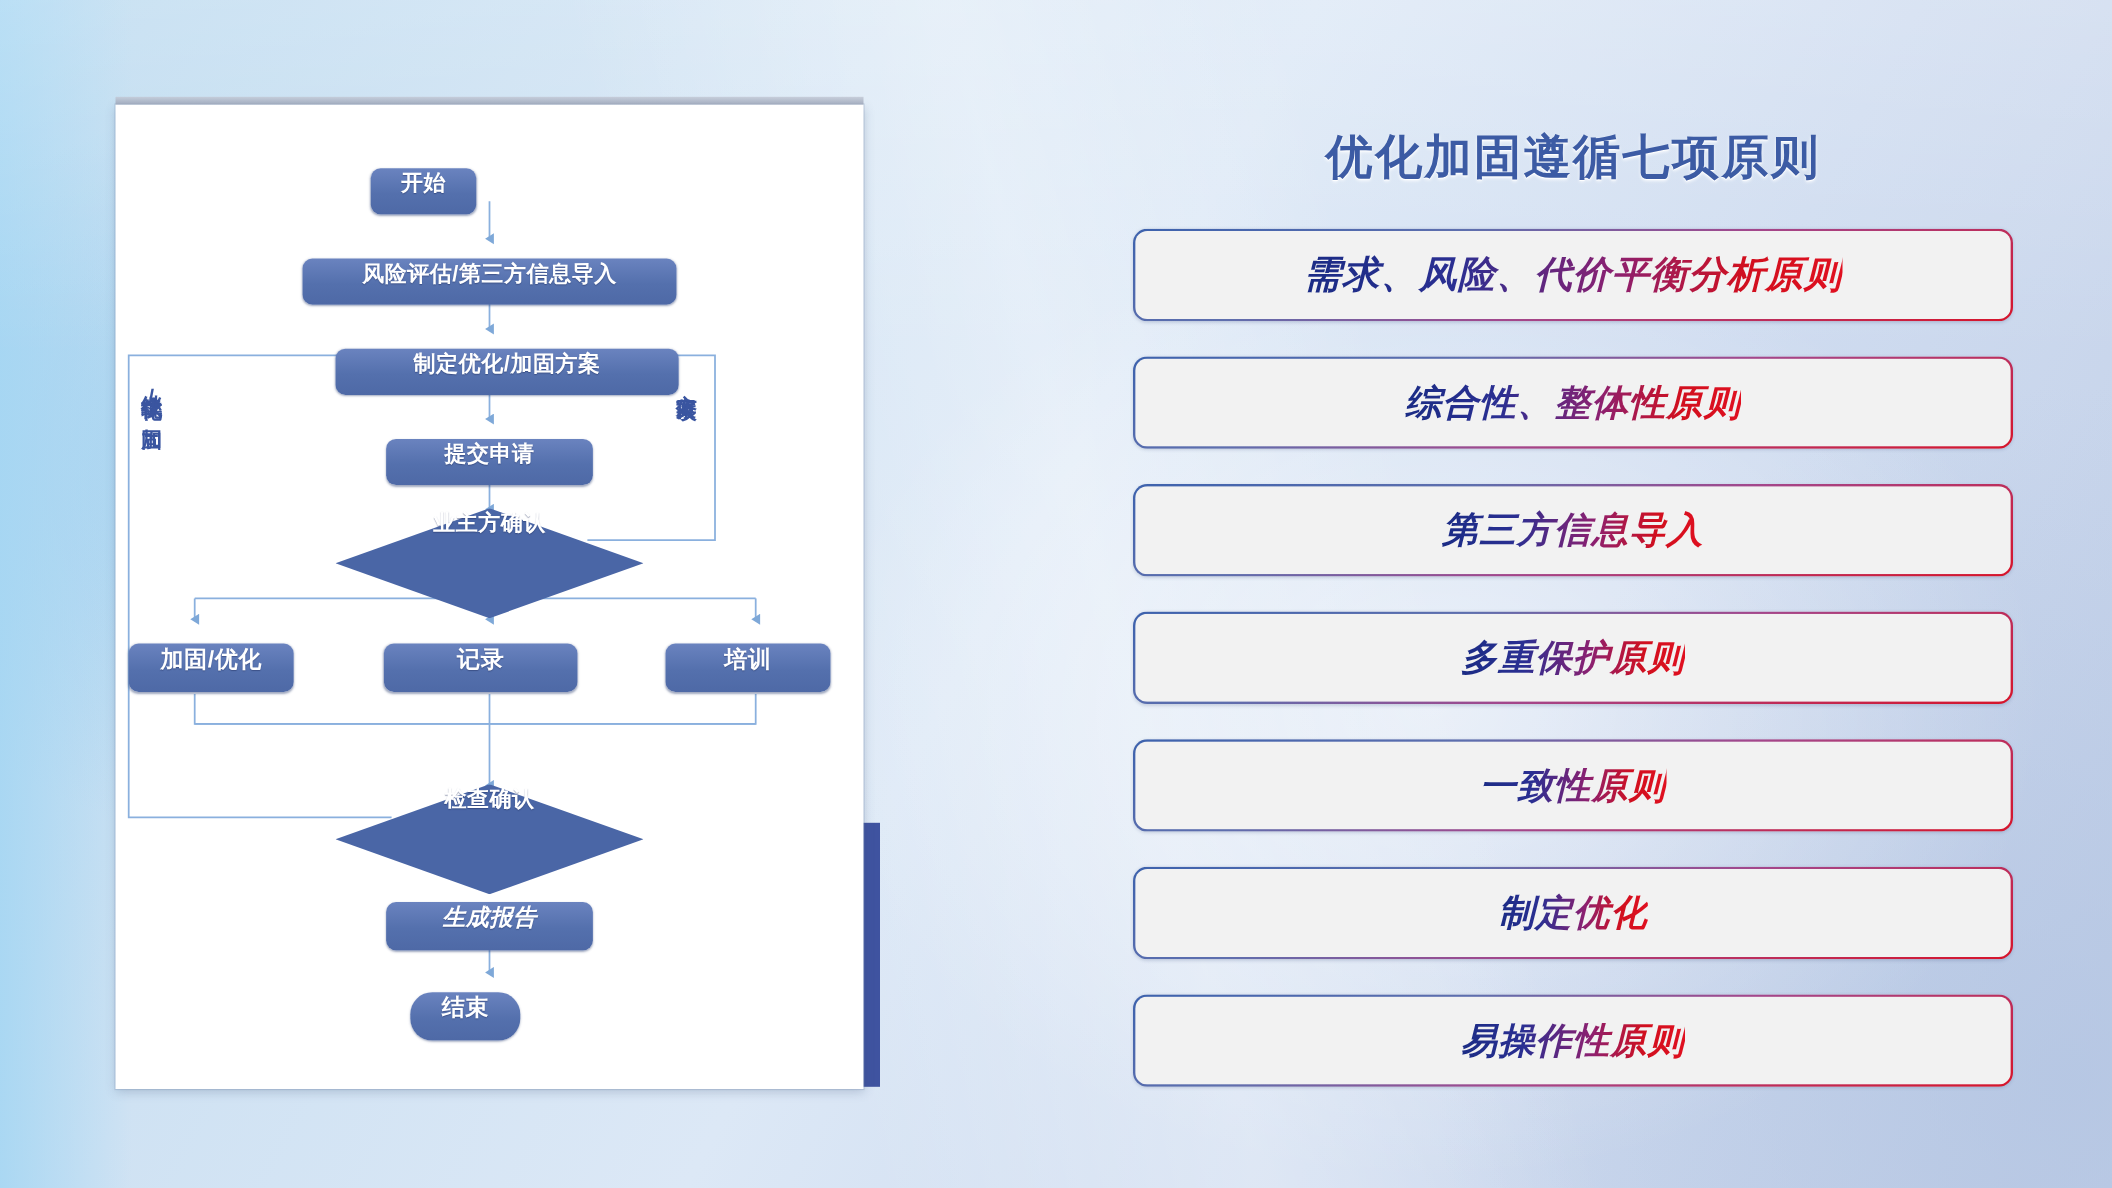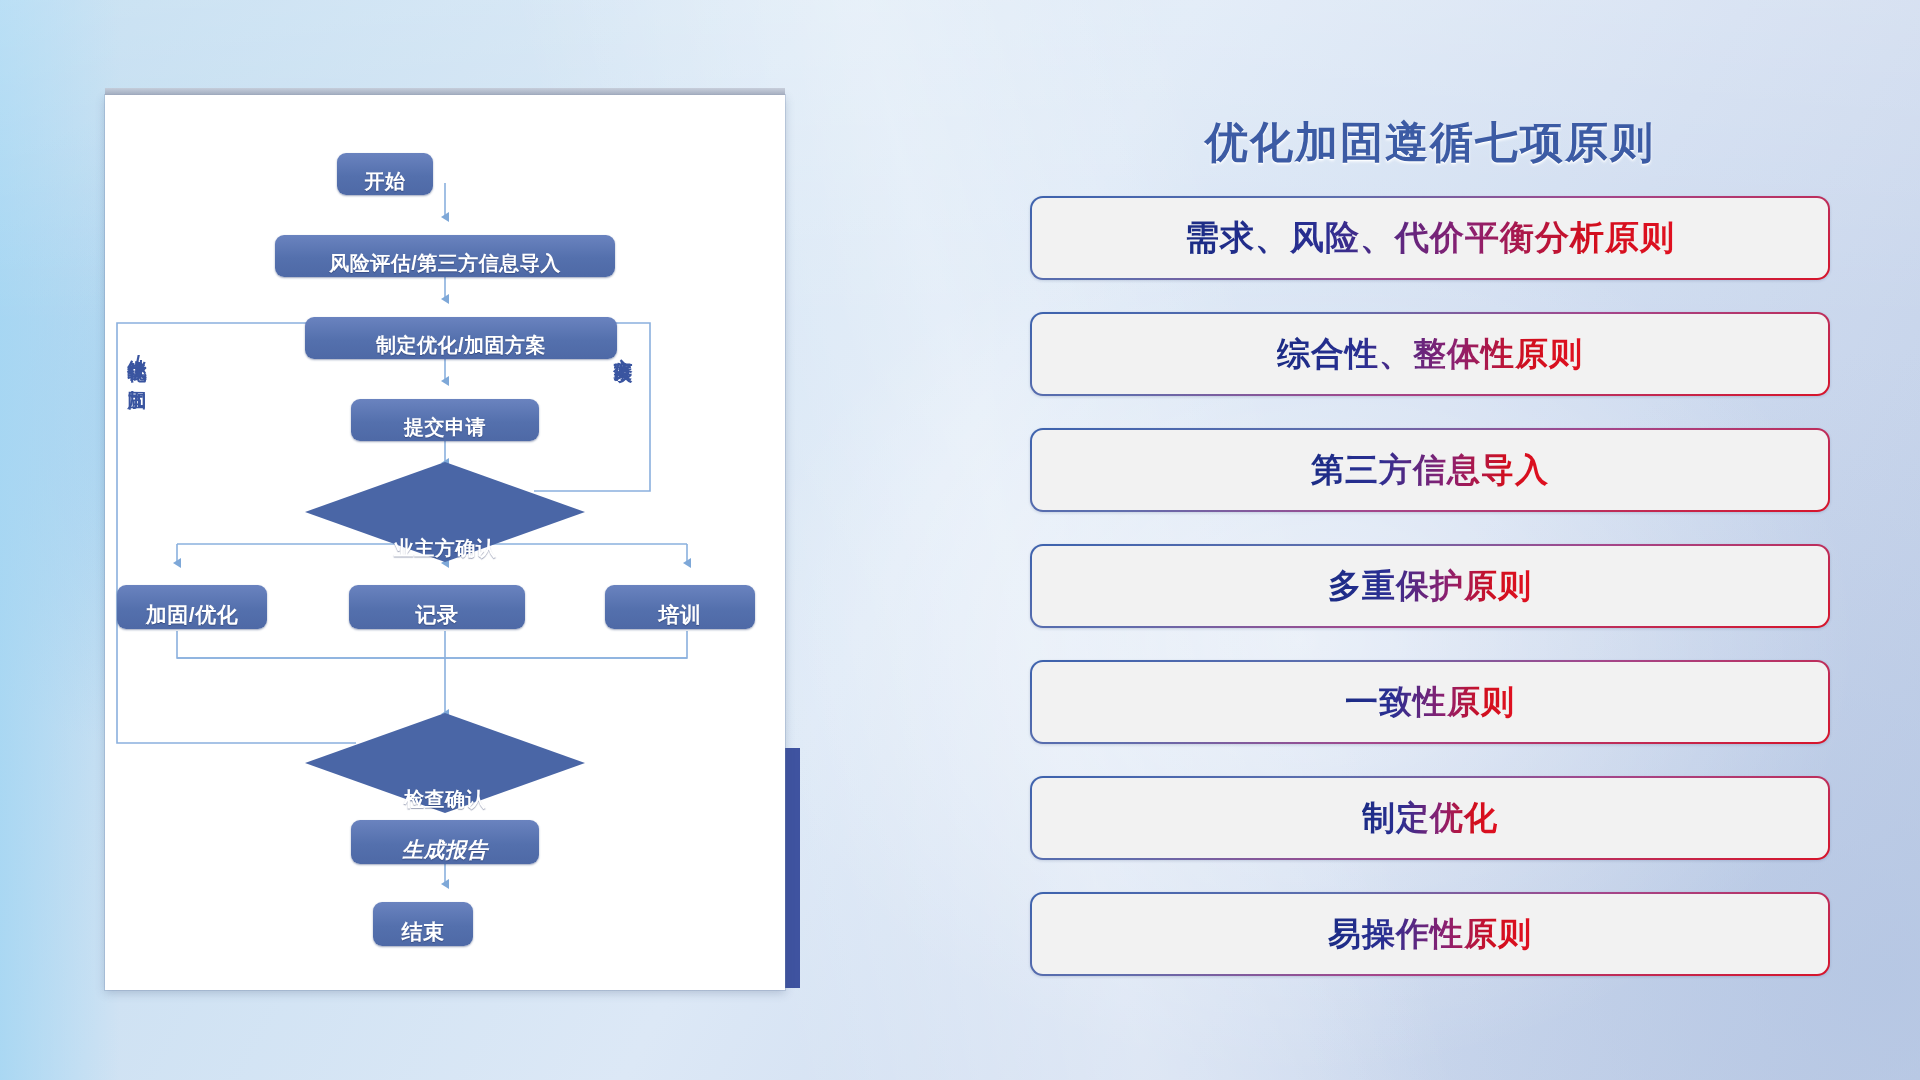--- a/index.html
+++ b/index.html
@@ -44,21 +44,21 @@
   }
   #flow-card::before{
     content:"";position:absolute;left:0;top:-7px;width:680px;height:7px;
     background:linear-gradient(180deg,#c3c9d6,#9aa3b6);
     opacity:.85;
   }
   #flow-svg{position:absolute;left:0;top:0;}
 
   .fnode{
     position:absolute;
-    display:flex;align-items:flex-end;justify-content:center;
+    display:flex;align-items:flex-start;justify-content:center;
     color:#ffffff;
     font-weight:bold;
     letter-spacing:.5px;
     white-space:nowrap;
     text-shadow:0 1px 1px rgba(30,45,90,.45);
   }
   .fbox{
     background:linear-gradient(180deg,#6a83bf 0%,#5470ad 55%,#4e69a6 100%);
     border-radius:9px;
     box-shadow:0 1px 2px rgba(40,60,110,.45);
@@ -90,21 +90,21 @@
     position:absolute;left:1030px;top:100px;width:800px;height:900px;
   }
   #prin-title{
     height:86px;
     display:flex;align-items:center;justify-content:center;
     font-size:43px;font-weight:bold;
     color:#3c5ba4;
     letter-spacing:2px;
     text-shadow:0 2px 3px rgba(255,255,255,.85), 0 1px 0 rgba(255,255,255,.9);
   }
-  #prin-list{margin-top:10px;}
+  #prin-list{margin-top:22px;font-style:italic;}
   .pitem{
     position:relative;
     height:80px;margin-bottom:32px;
     border-radius:13px;
     background:#f2f2f2;
     padding:2px;
     background-image:linear-gradient(#f2f2f2,#f2f2f2), linear-gradient(160deg,#3d62ad 0%,#5e6fae 30%,#a3478c 55%,#d7142a 100%);
     background-origin:border-box;
     background-clip:content-box, border-box;
     box-shadow:0 1px 3px rgba(60,80,130,.20);
@@ -202,21 +202,21 @@
 
   <div class="fnode fdiamond" style="left:200px;top:618px;width:280px;height:100px;font-size:20px;">
     <div class="dshape"></div>
     <span class="dlabel">检查确认</span>
   </div>
 
   <div class="fnode fbox" style="left:246px;top:725px;width:188px;height:44px;font-size:21px;font-style:italic;">
     <span>生成报告</span>
   </div>
 
-  <div class="fnode fbox" style="left:268px;top:807px;width:100px;height:44px;font-size:21px;">
+  <div class="fnode fbox" style="left:268px;top:807px;width:100px;height:44px;font-size:21px;border-radius:20px;">
     <span>结束</span>
   </div>
 
   <div class="vlabel" style="left:22px;top:248px;font-size:19px;">继续优化/加固</div>
 
   <div class="vlabel" style="left:508px;top:248px;font-size:19px;">方案修改</div>
 
 </div>
 
 <div id="principles">

